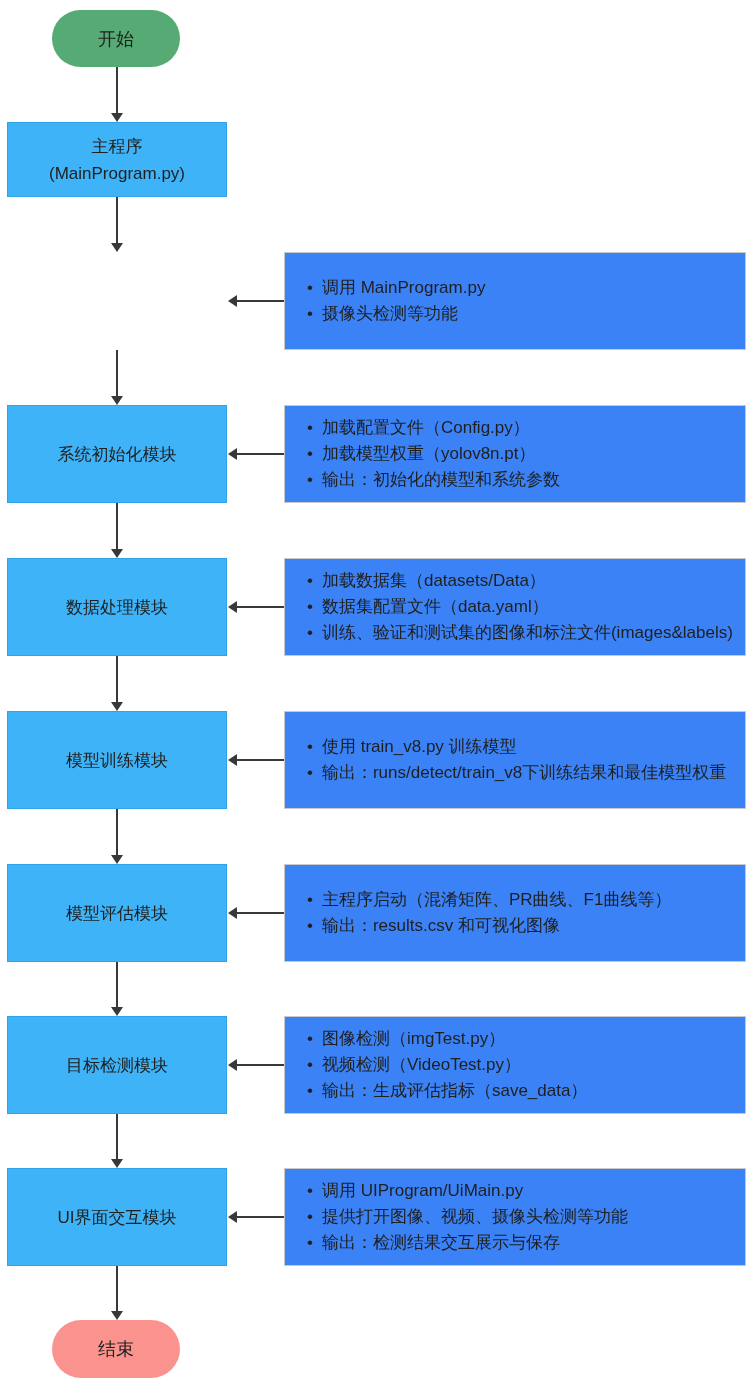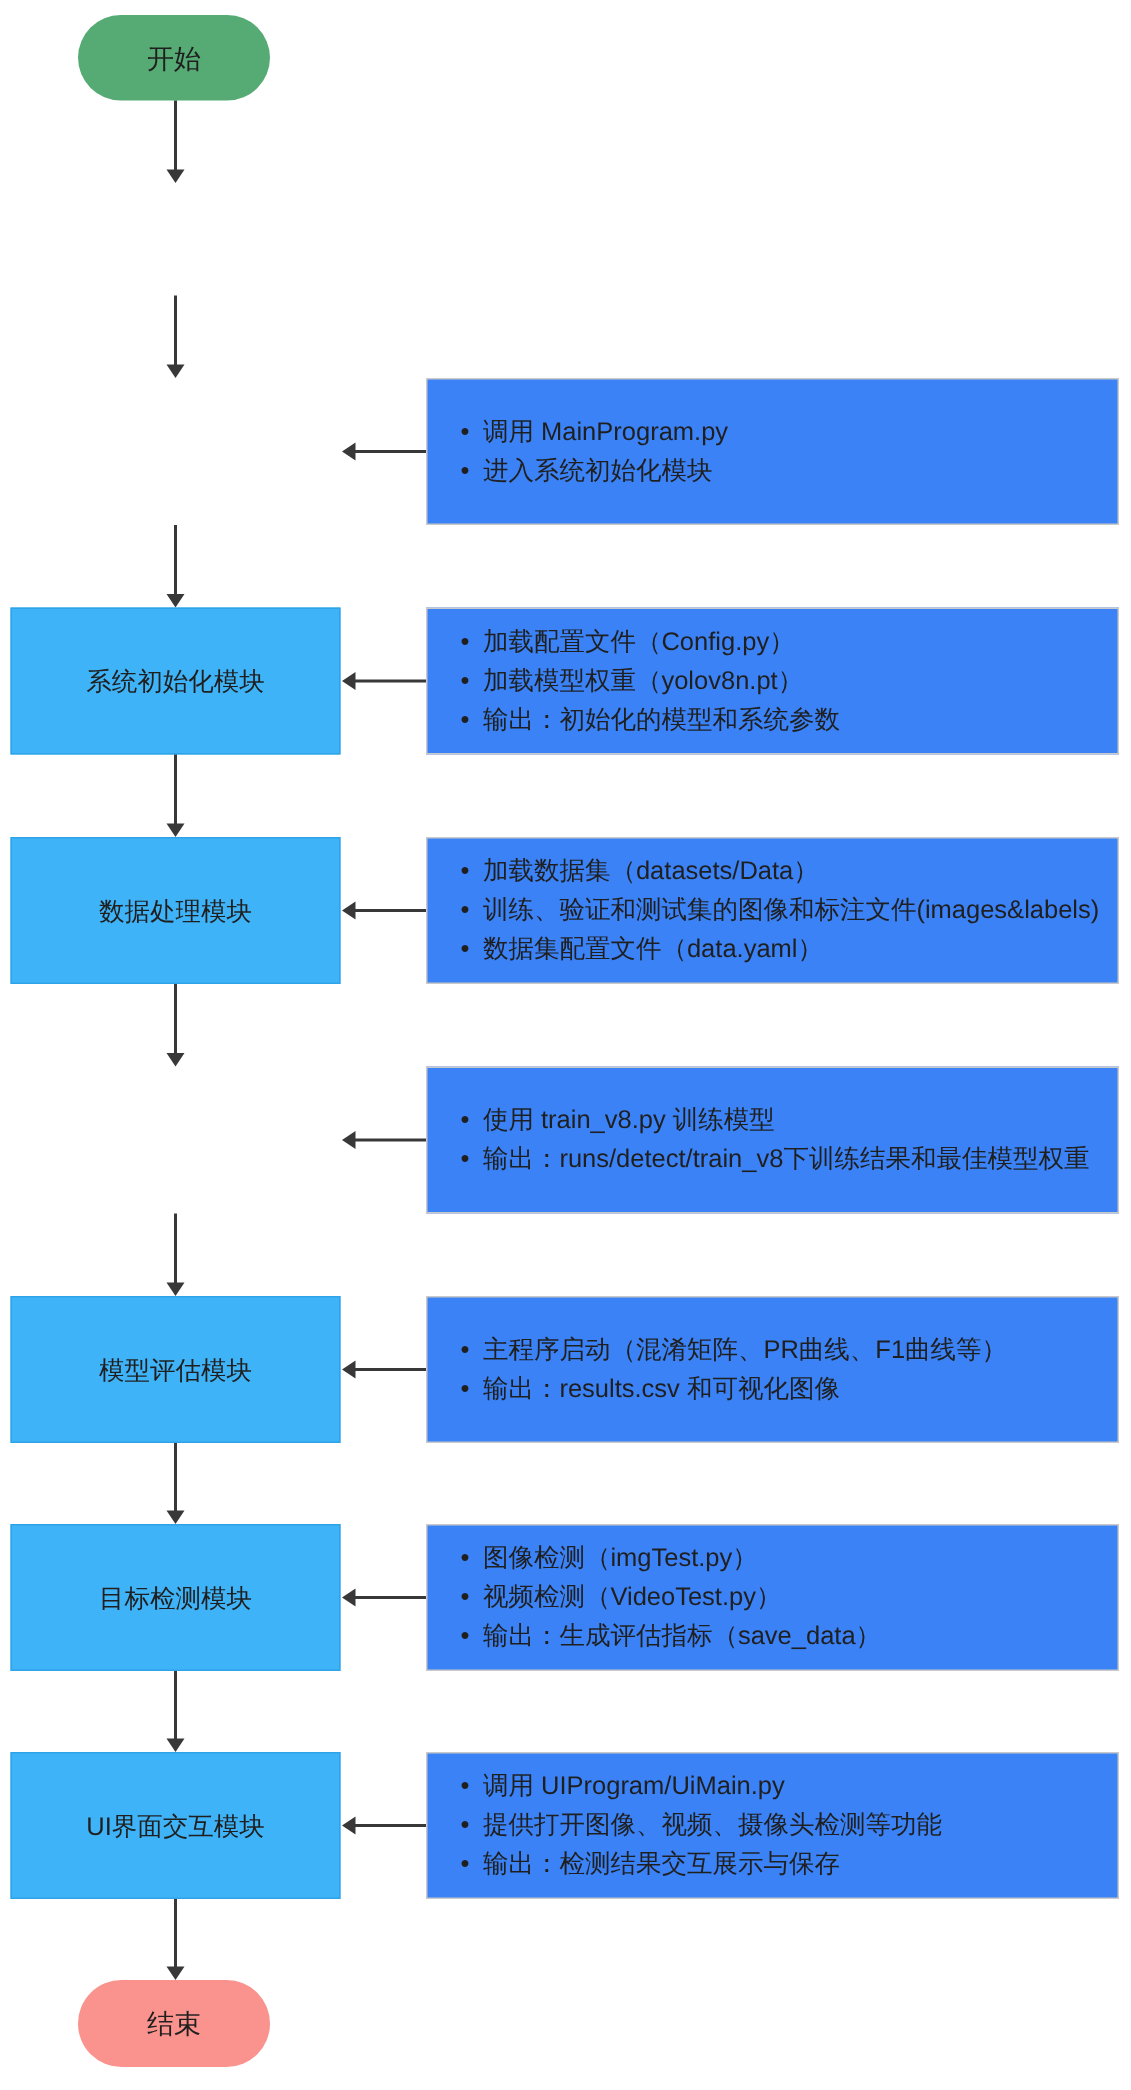--- a/index.html
+++ b/index.html
@@ -43,27 +43,33 @@
 <body>
 
 <div class="canvas">
 
   <div class="terminal start">
     <span>开始</span>
   </div>
 
   <div class="varrow" style="top:67px;height:55px"></div>
 
+  <div class="process main">
+    <div class="lbl">
+      <div>主程序</div>
+      <div>(MainProgram.py)</div>
+    </div>
+  </div>
 
   <div class="varrow" style="top:197px;height:55px"></div>
 
   <div class="harrow" style="top:295px"></div>
   <div class="note" style="top:252px">
     <div class="line">调用 MainProgram.py</div>
-    <div class="line">进入系统初始化模块</div>
+    <div class="line">摄像头检测等功能</div>
   </div>
 
   <div class="varrow" style="top:350px;height:55px"></div>
 
   <div class="process row" style="top:405px">
     <span class="lbl">系统初始化模块</span>
   </div>
   <div class="harrow" style="top:448px"></div>
   <div class="note" style="top:405px">
     <div class="line">加载配置文件（Config.py）</div>
@@ -72,26 +78,29 @@
   </div>
 
   <div class="varrow" style="top:503px;height:55px"></div>
 
   <div class="process row" style="top:558px">
     <span class="lbl">数据处理模块</span>
   </div>
   <div class="harrow" style="top:601px"></div>
   <div class="note" style="top:558px">
     <div class="line">加载数据集（datasets/Data）</div>
+    <div class="line">数据集配置文件（data.yaml）</div>
     <div class="line">训练、验证和测试集的图像和标注文件(images&amp;labels)</div>
-    <div class="line">数据集配置文件（data.yaml）</div>
   </div>
 
   <div class="varrow" style="top:656px;height:55px"></div>
 
+  <div class="process row" style="top:711px">
+    <span class="lbl">模型训练模块</span>
+  </div>
   <div class="harrow" style="top:754px"></div>
   <div class="note" style="top:711px">
     <div class="line">使用 train_v8.py 训练模型</div>
     <div class="line">输出：runs/detect/train_v8下训练结果和最佳模型权重</div>
   </div>
 
   <div class="varrow" style="top:809px;height:55px"></div>
 
   <div class="process row" style="top:864px">
     <span class="lbl">模型评估模块</span>

